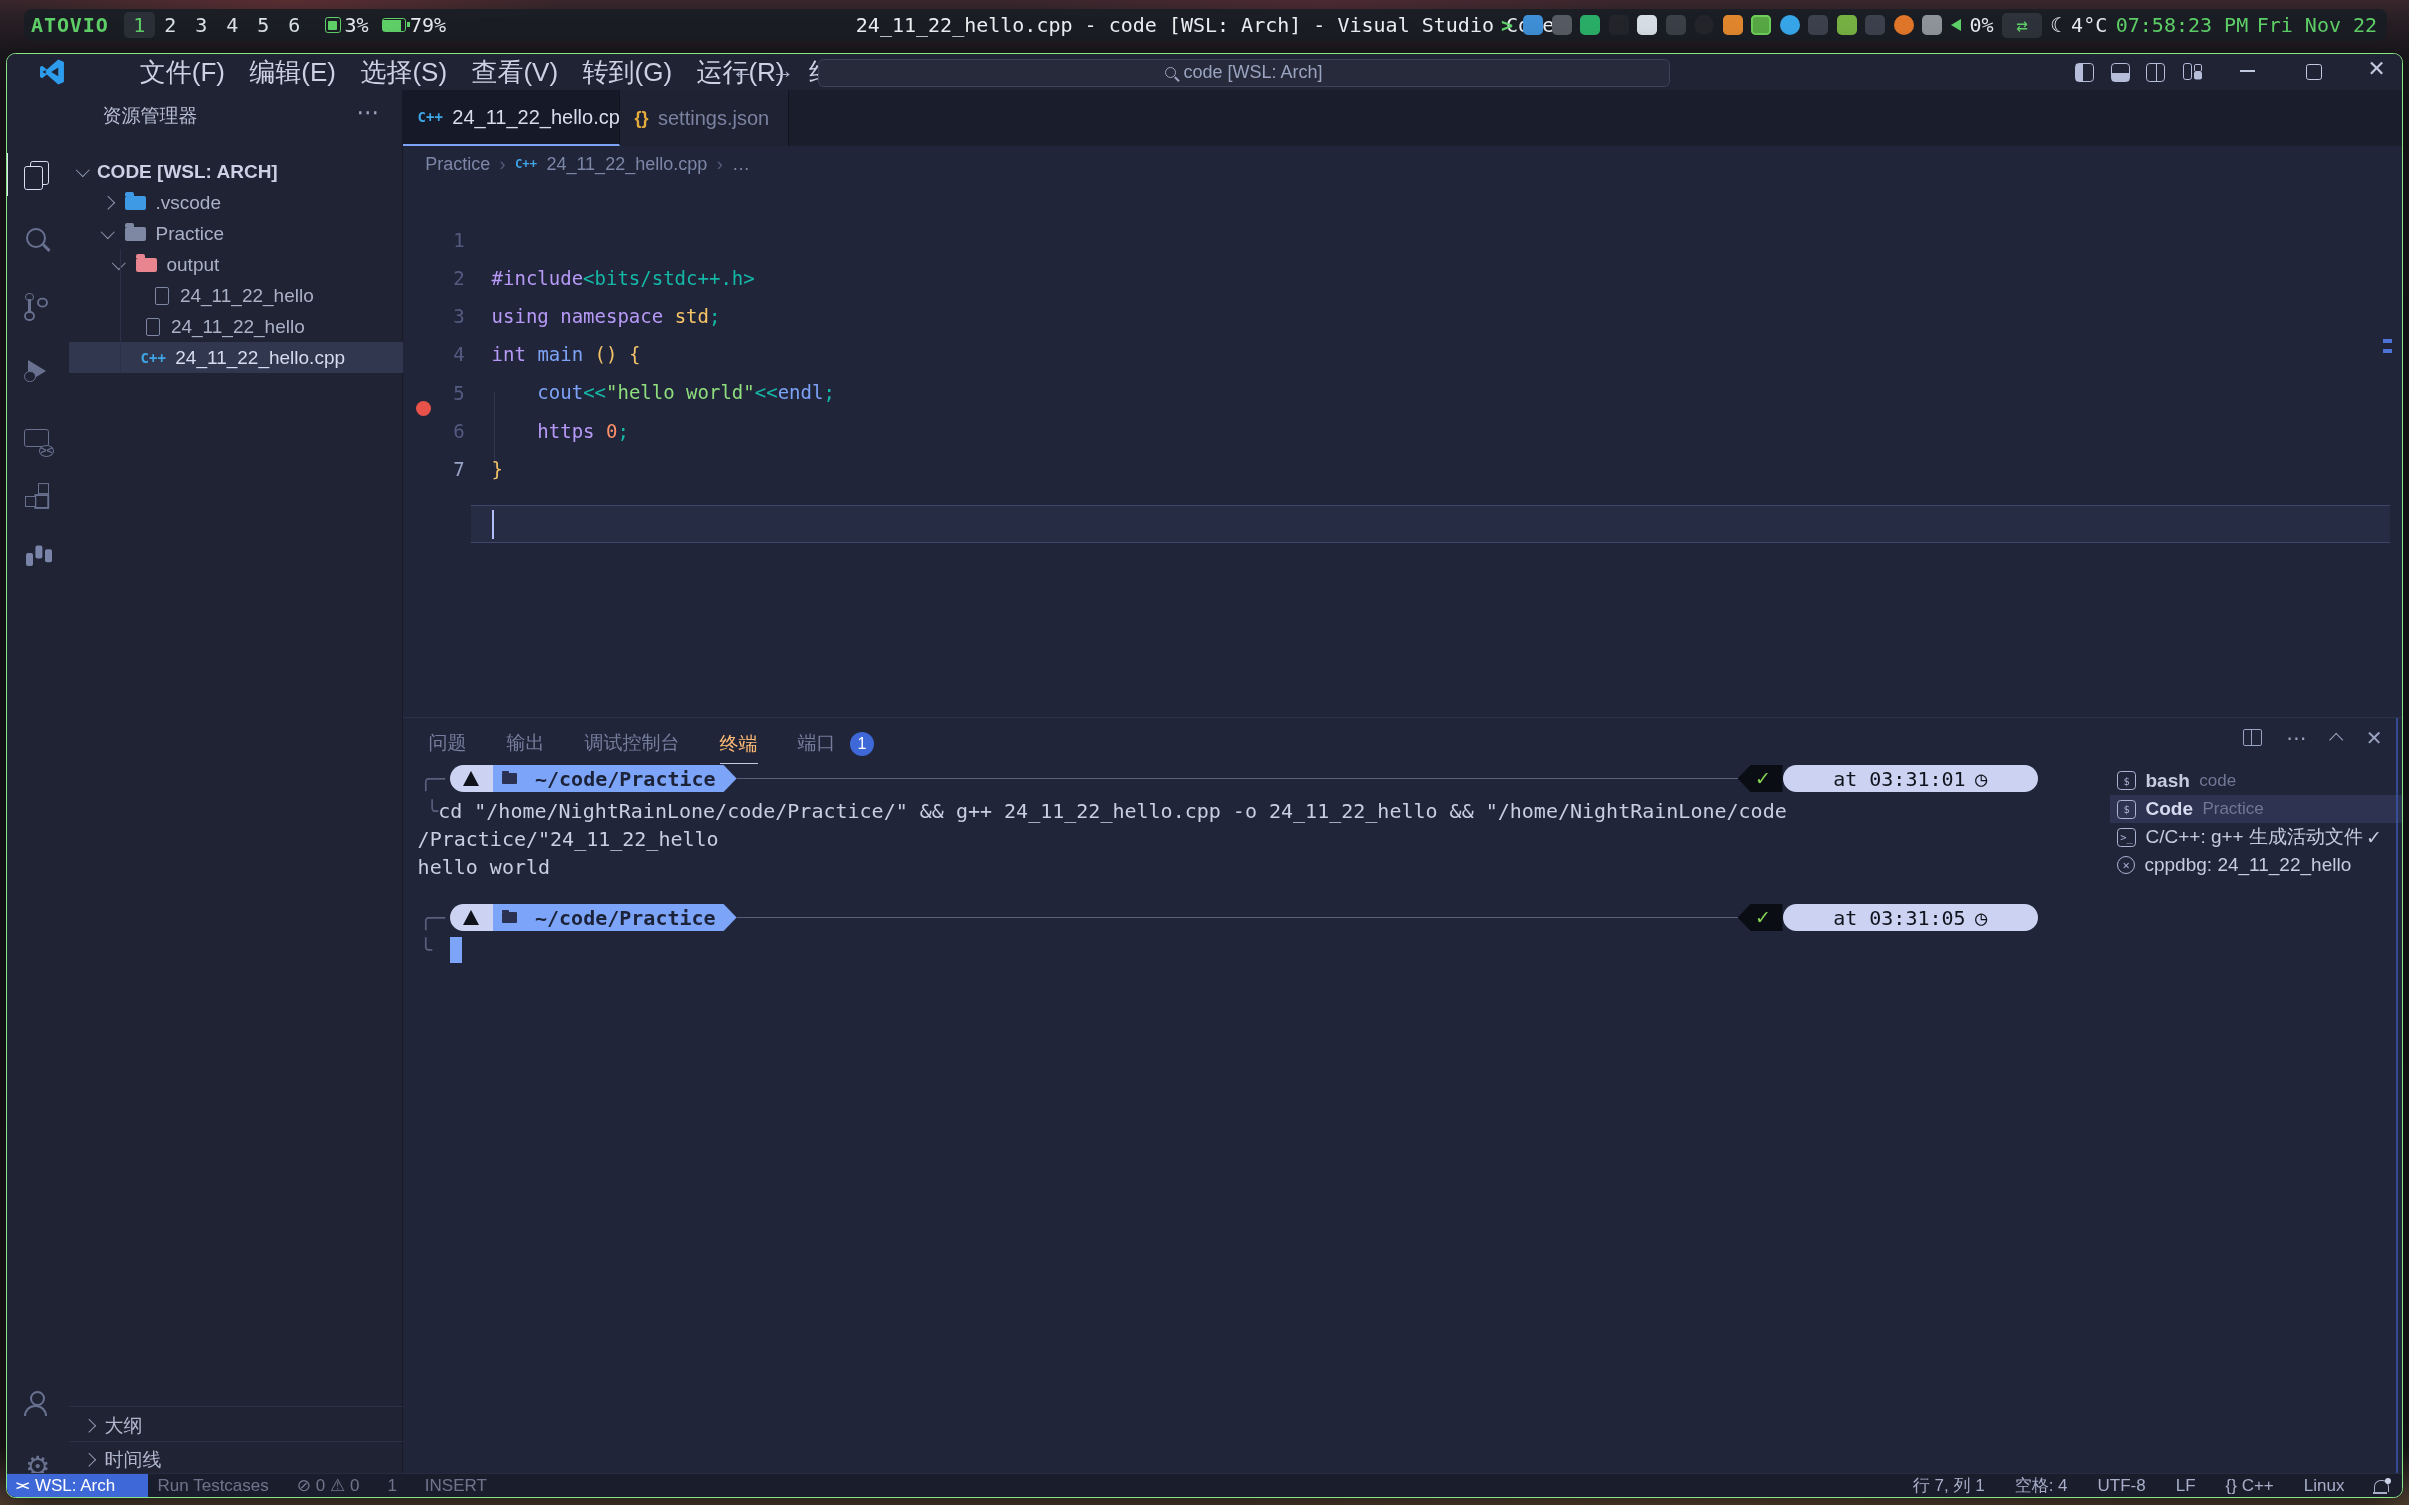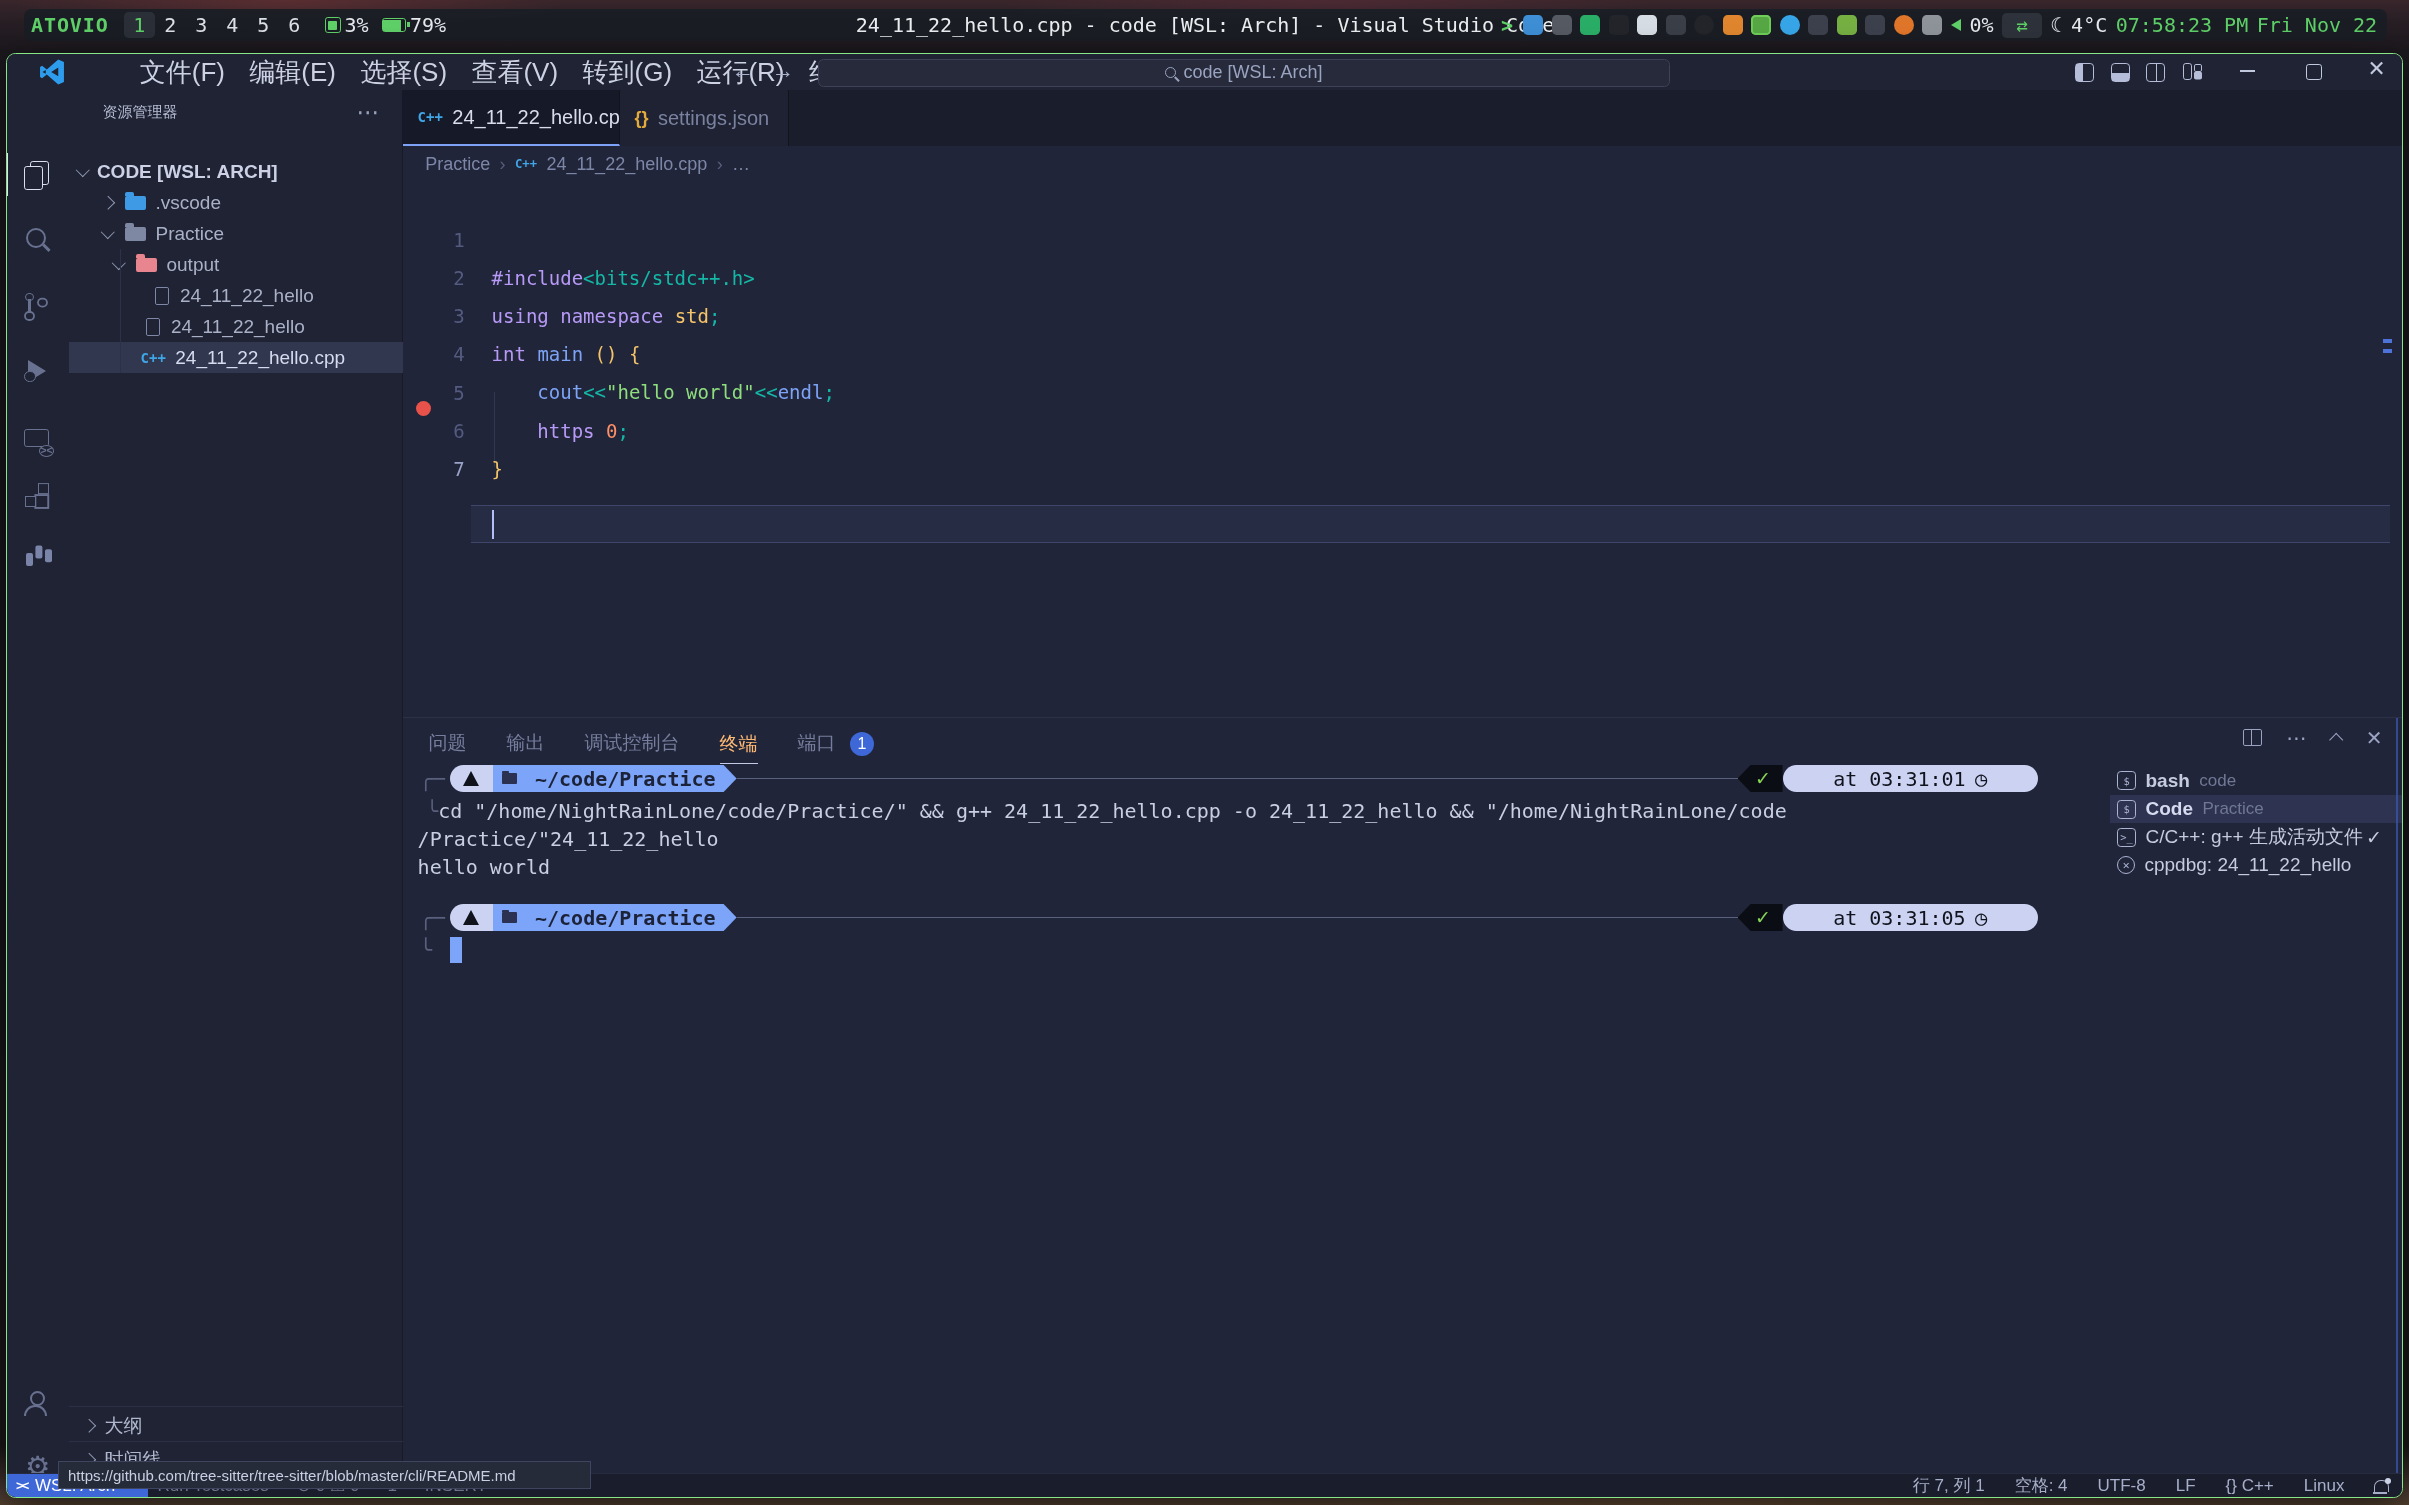--- a/index.html
+++ b/index.html
@@ -76,21 +76,21 @@
   .ic-ext::before{content:"";position:absolute;left:2.8px;top:11.3px;width:8.5px;height:8.5px;border:1.9px solid currentColor;box-shadow:11.3px 0 0 0 #1f2334,11.3px 0 0 1.9px currentColor,0 -11.3px 0 0 #1f2334;}
   .ic-ext::after{content:"";position:absolute;left:2.8px;top:0px;width:8.5px;height:8.5px;border:1.9px solid currentColor;transform:translate(13px,-1.9px) rotate(0deg);}
   .ic-bars::before{content:"";position:absolute;left:3.8px;top:11.3px;width:6.6px;height:13px;background:#7a83a8;border-radius:1.9px;
       box-shadow:9.4px -7.5px 0 0 #7a83a8,19px -3.8px 0 0 #7a83a8;}
   .ic-person::before{content:"";position:absolute;left:7.5px;top:1.9px;width:11.3px;height:11.3px;border:2.4px solid currentColor;border-radius:50%;}
   .ic-person::after{content:"";position:absolute;left:1.9px;top:16px;width:22.6px;height:11.3px;border:2.4px solid currentColor;border-bottom:none;border-radius:11.3px 11.3px 0 0;box-sizing:border-box;}
   .ic-gear{font-size:28px;line-height:30px;text-align:center;}
 
   
   #sidebar{left:62px;top:36px;width:334px;bottom:22.6px;background:#1f2334;border-right:0.9px solid #171a26;box-sizing:border-box;}
-  #sb-header{left:34px;top:13px;font-size:15px;color:#b7bdd3;}
+  #sb-header{left:34px;top:13px;font-size:19px;color:#b7bdd3;}
   #sb-more{right:22.6px;top:9.4px;font-size:22.6px;color:#9aa2bb;}
   .trow{left:0;width:334px;height:31px;display:flex;align-items:center;color:#aab1c7;font-size:19px;}
   .trow.sel{background:#31374f;color:#d6dbef;}
   .chev{width:8.5px;height:8.5px;border-right:1.9px solid #8e96af;border-bottom:1.9px solid #8e96af;display:inline-block;flex:none;}
   .chev.down{transform:rotate(45deg);margin-top:-3.8px;}
   .chev.right{transform:rotate(-45deg);}
   .fold{width:21px;height:14px;border-radius:1.9px;position:relative;display:inline-block;flex:none;}
   .fold::before{content:"";position:absolute;left:0;top:-3.8px;width:9.4px;height:3.8px;background:inherit;border-radius:1.9px 1.9px 0 0;}
   .ficon{width:14px;height:18px;border:1.9px solid #7e87a6;border-radius:1.9px;display:inline-block;box-sizing:border-box;flex:none;}
   .cppic{color:#3fa7e8;font-weight:bold;font-size:14px;flex:none;font-family:"DejaVu Sans Mono",monospace;}
@@ -486,19 +486,16 @@
         <span>行 7, 列 1</span>
         <span>空格: 4</span>
         <span>UTF-8</span>
         <span>LF</span>
         <span>{} C++</span>
         <span>Linux</span>
         <span class="bell"></span>
       </div>
     </div>
 
-    <div id="urltip" class="abs">
-      <span>https://github.com/tree-sitter/tree-sitter/blob/master/cli/README.md</span>
-    </div>
 
   </div>
 </div>
 
 
 </body></html>

